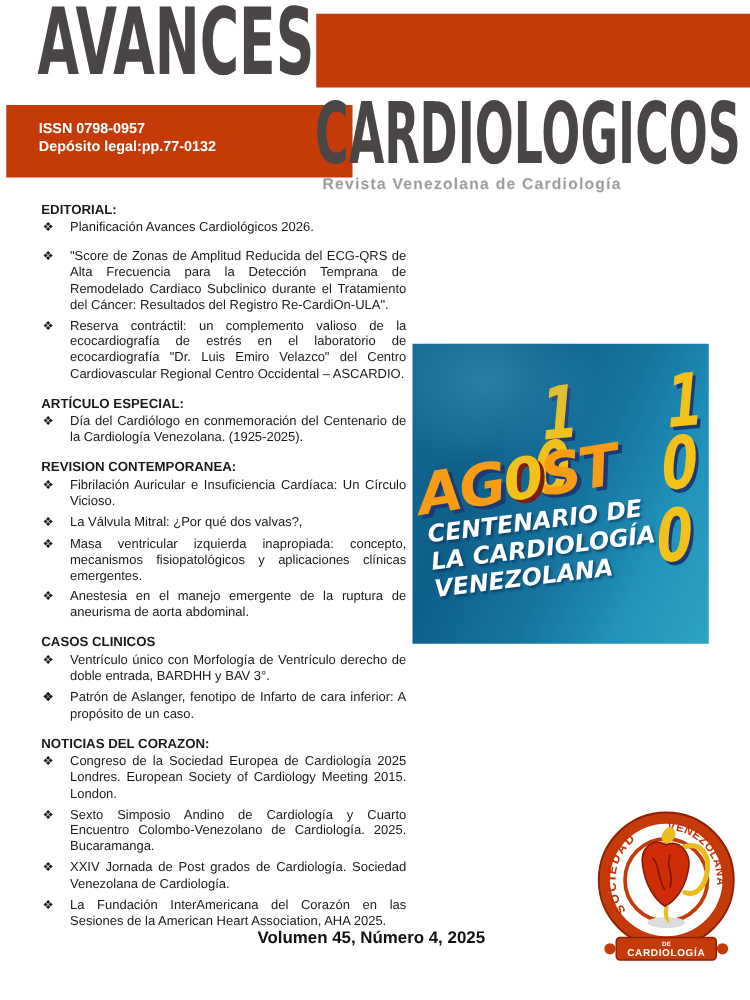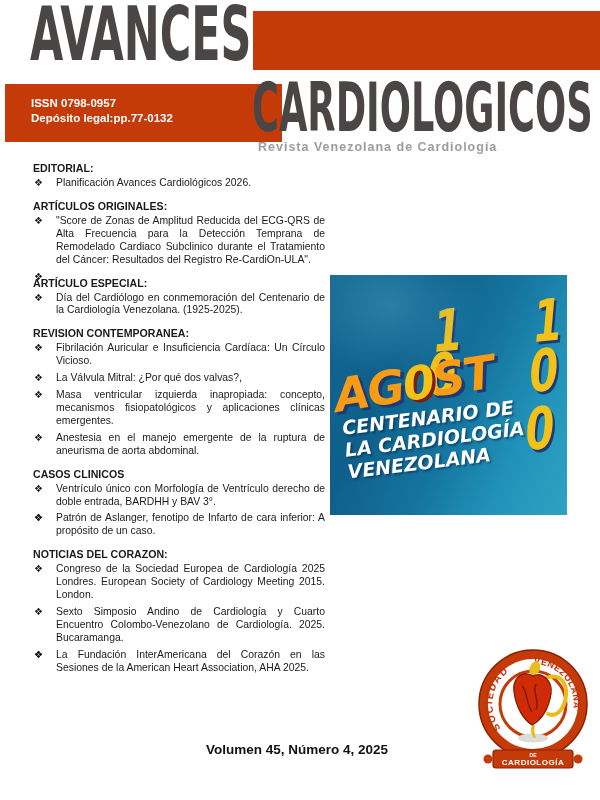--- a/index.html
+++ b/index.html
@@ -75,27 +75,27 @@
 
     <section class="toc-section">
       <h3 class="toc-title">EDITORIAL:</h3>
       <div class="toc-item">
         <span class="bullet">❖</span>
         <span>Planificación Avances Cardiológicos 2026.</span>
       </div>
     </section>
 
     <section class="toc-section">
-      <h3 class="toc-title">ARTÍCULOS ORIGINALES:</h3>
       <div class="toc-item">
         <span class="bullet">❖</span>
         <span>"Score de Zonas de Amplitud Reducida del ECG-QRS de Alta Frecuencia para la Detección Temprana de Remodelado Cardiaco Subclinico durante el Tratamiento del Cáncer: Resultados del Registro Re-CardiOn-ULA".</span>
       </div>
       <div class="toc-item">
         <span class="bullet">❖</span>
+        <span>Reserva contráctil: un complemento valioso de la ecocardiografía de estrés en el laboratorio de ecocardiografía "Dr. Luis Emiro Velazco" del Centro Cardiovascular Regional Centro Occidental – ASCARDIO.</span>
       </div>
     </section>
 
     <section class="toc-section">
       <h3 class="toc-title">ARTÍCULO ESPECIAL:</h3>
       <div class="toc-item">
         <span class="bullet">❖</span>
         <span>Día del Cardiólogo en conmemoración del Centenario de la Cardiología Venezolana. (1925-2025).</span>
       </div>
     </section>
@@ -140,20 +140,21 @@
       <div class="toc-item">
         <span class="bullet">❖</span>
         <span>Congreso de la Sociedad Europea de Cardiología 2025 Londres. European Society of Cardiology Meeting 2015. London.</span>
       </div>
       <div class="toc-item">
         <span class="bullet">❖</span>
         <span>Sexto Simposio Andino de Cardiología y Cuarto Encuentro Colombo-Venezolano de Cardiología. 2025. Bucaramanga.</span>
       </div>
       <div class="toc-item">
         <span class="bullet">❖</span>
+        <span>XXIV Jornada de Post grados de Cardiología. Sociedad Venezolana de Cardiología.</span>
       </div>
       <div class="toc-item">
         <span class="bullet">❖</span>
         <span>La Fundación InterAmericana del Corazón en las Sesiones de la American Heart Association, AHA 2025.</span>
       </div>
     </section>
   </div>
 
   <div class="poster">
     <span class="pdigit d-mid1">1</span>

